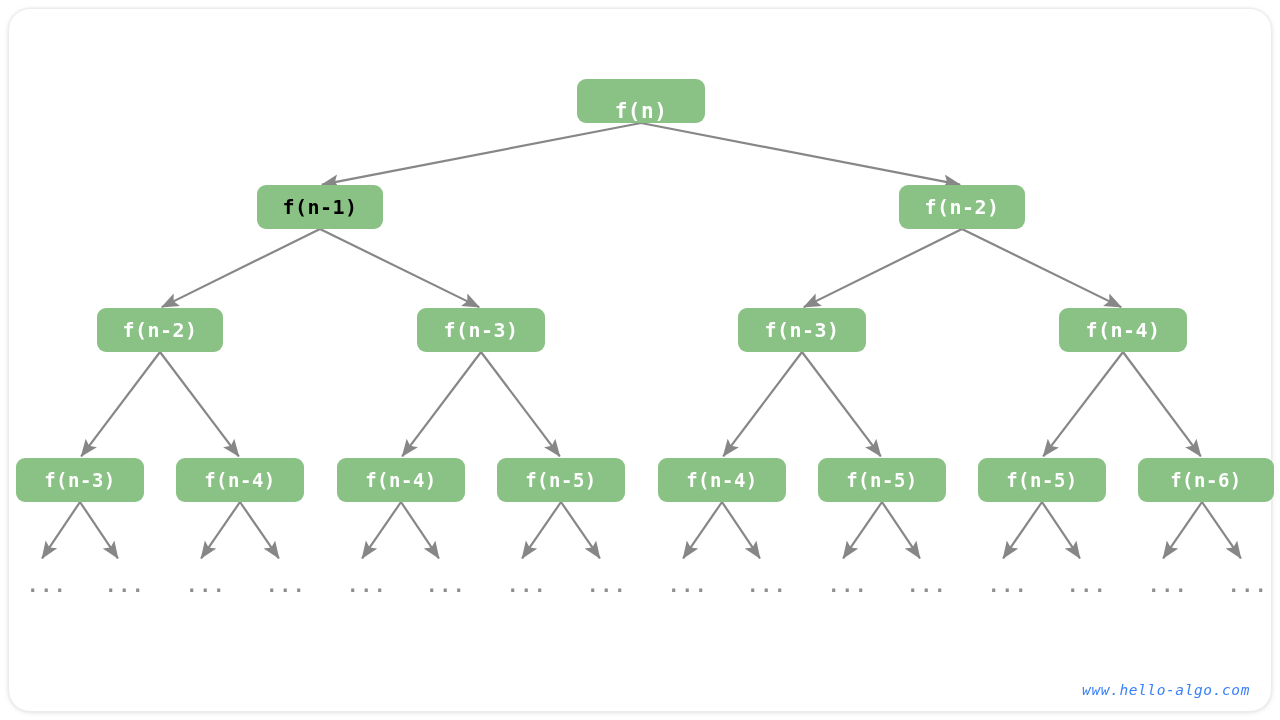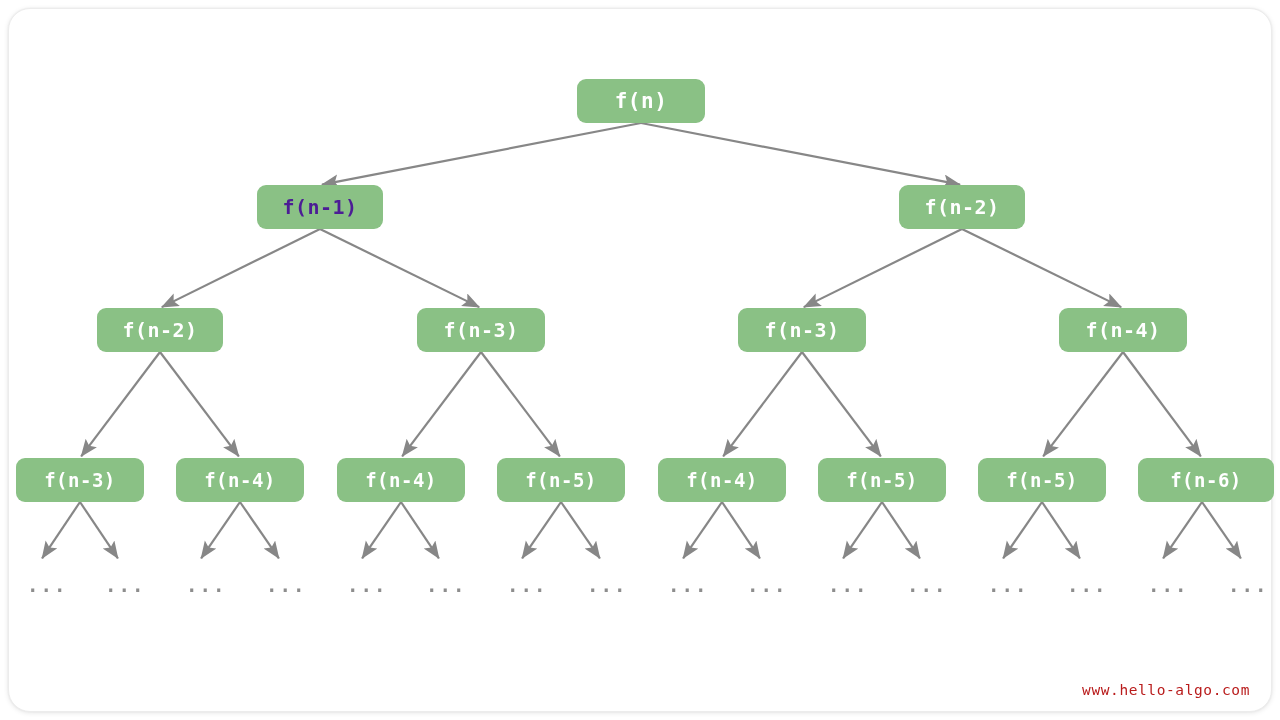--- a/index.html
+++ b/index.html
@@ -120,24 +120,24 @@
         <line x1="882" y1="502" x2="843.1354659116073" y2="558.3535744281694" stroke="#878787" stroke-width="2.2" marker-end="url(#arrowhead)"></line>
         <line x1="882" y1="502" x2="919.8840048205604" y2="558.3403148613463" stroke="#878787" stroke-width="2.2" marker-end="url(#arrowhead)"></line>
         <line x1="1042" y1="502" x2="1003.1354659116073" y2="558.3535744281694" stroke="#878787" stroke-width="2.2" marker-end="url(#arrowhead)"></line>
         <line x1="1042" y1="502" x2="1079.8840048205604" y2="558.3403148613463" stroke="#878787" stroke-width="2.2" marker-end="url(#arrowhead)"></line>
         <line x1="1202" y1="502" x2="1163.1354659116073" y2="558.3535744281694" stroke="#878787" stroke-width="2.2" marker-end="url(#arrowhead)"></line>
         <line x1="1202" y1="502" x2="1240.8645340883927" y2="558.3535744281694" stroke="#878787" stroke-width="2.2" marker-end="url(#arrowhead)"></line>
       </g>
   </svg>
 
   <div id="nodes-layer">
-      <div class="node" style="left: 577px; top: 79px; width: 128px; height: 44px; font-size: 21px; background: rgb(138, 193, 133); color: rgb(255, 255, 255);">
+      <div class="node" style="left: 577px; top: 79px; width: 128px; height: 44px; font-size: 21px; background: rgb(138, 193, 133); color: rgb(255, 255, 255); align-items: flex-end;">
         <span>f(n)</span>
       </div>
-      <div class="node" style="left: 257px; top: 185px; width: 126px; height: 44px; font-size: 20px; background: rgb(138, 193, 133); color: #4c1d95;">
+      <div class="node" style="left: 257px; top: 185px; width: 126px; height: 44px; font-size: 20px; background: rgb(138, 193, 133); color: #000000;">
         <span>f(n-1)</span>
       </div>
       <div class="node" style="left: 899px; top: 185px; width: 126px; height: 44px; font-size: 20px; background: rgb(138, 193, 133); color: rgb(255, 255, 255);">
         <span>f(n-2)</span>
       </div>
       <div class="node" style="left: 97px; top: 308px; width: 126px; height: 44px; font-size: 20px; background: rgb(138, 193, 133); color: rgb(255, 255, 255);">
         <span>f(n-2)</span>
       </div>
       <div class="node" style="left: 417px; top: 308px; width: 128px; height: 44px; font-size: 20px; background: rgb(138, 193, 133); color: rgb(255, 255, 255);">
         <span>f(n-3)</span>
@@ -185,14 +185,14 @@
       <div class="ellipsis" style="color: rgb(141, 141, 141); left: 668px; top: 576px; width: 28px; text-align: center;">...</div>
       <div class="ellipsis" style="color: rgb(141, 141, 141); left: 747px; top: 576px; width: 28px; text-align: center;">...</div>
       <div class="ellipsis" style="color: rgb(141, 141, 141); left: 828px; top: 576px; width: 28px; text-align: center;">...</div>
       <div class="ellipsis" style="color: rgb(141, 141, 141); left: 907px; top: 576px; width: 28px; text-align: center;">...</div>
       <div class="ellipsis" style="color: rgb(141, 141, 141); left: 988px; top: 576px; width: 28px; text-align: center;">...</div>
       <div class="ellipsis" style="color: rgb(141, 141, 141); left: 1067px; top: 576px; width: 28px; text-align: center;">...</div>
       <div class="ellipsis" style="color: rgb(141, 141, 141); left: 1148px; top: 576px; width: 28px; text-align: center;">...</div>
       <div class="ellipsis" style="color: rgb(141, 141, 141); left: 1228px; top: 576px; width: 28px; text-align: center;">...</div>
     </div>
 
-  <div id="watermark" style="color: #b91c1c;">www.hello-algo.com</div>
+  <div id="watermark" style="color: #3b82f6; font-style: italic;">www.hello-algo.com</div>
 </div>
 
 </body></html>

